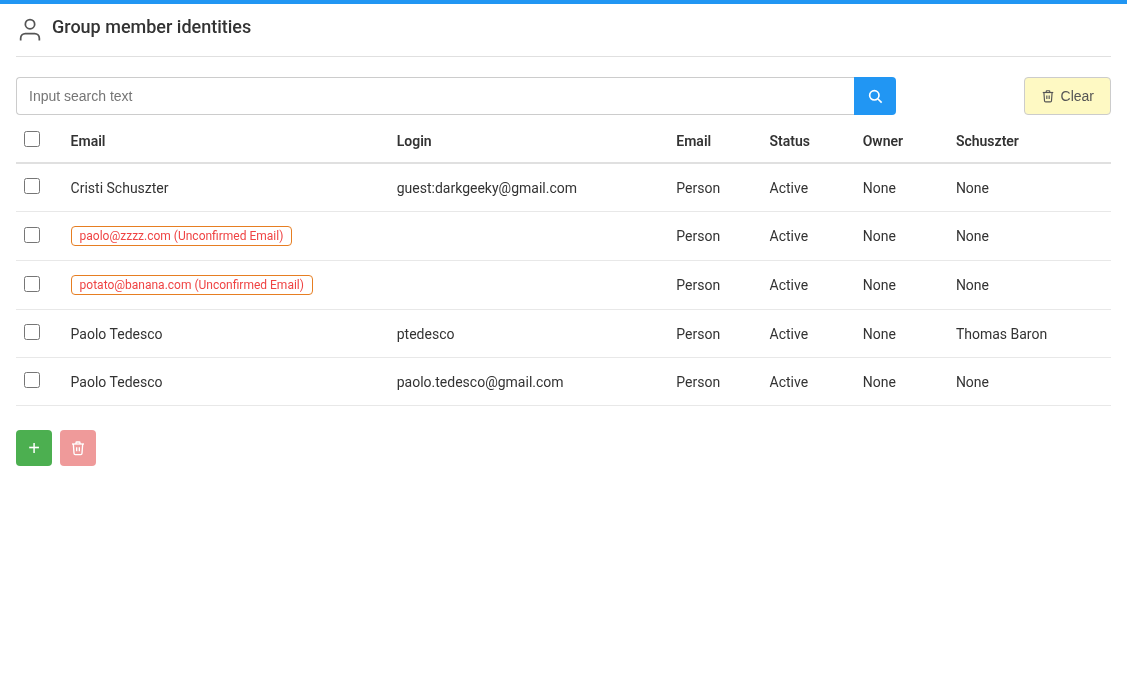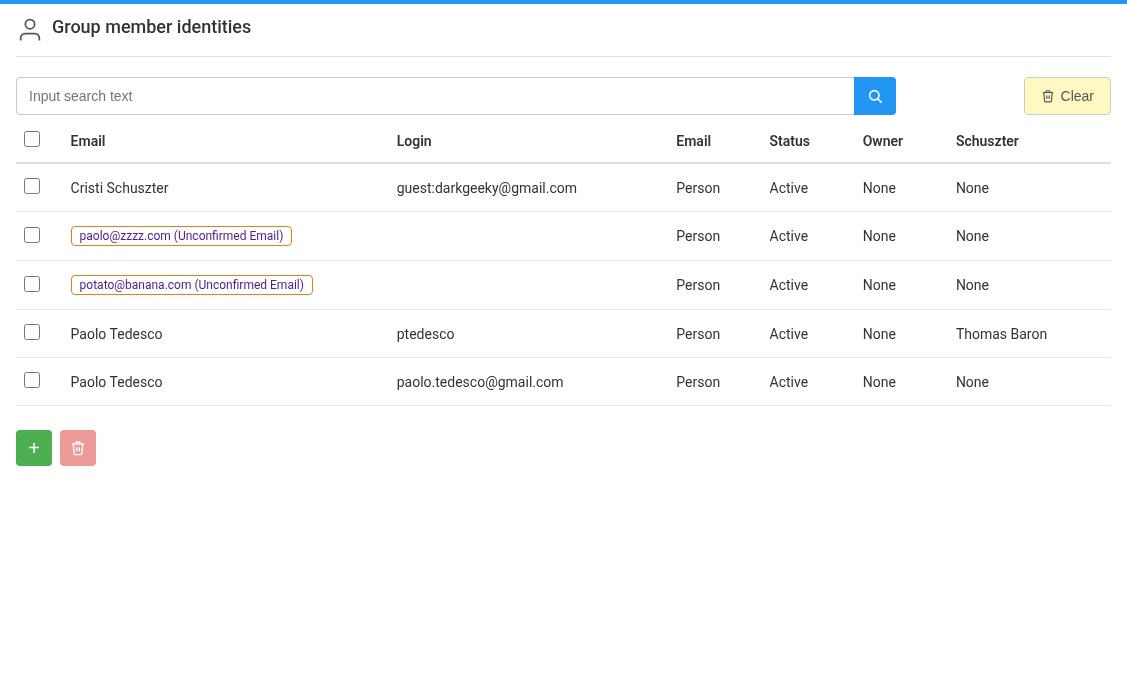--- a/index.html
+++ b/index.html
@@ -116,21 +116,21 @@
     .col-owner { width: 80px; }
     .col-supervisor { width: 140px; }
     input[type="checkbox"] {
       width: 16px;
       height: 16px;
       cursor: pointer;
     }
     .unconfirmed-badge {
       display: inline-block;
       border: 1px solid #e67e22;
-      color: #4c1d95;
+      color: #ef4444;
       border-radius: 4px;
       padding: 2px 8px;
       font-size: 12px;
       white-space: nowrap;
     }
     .action-bar {
       display: flex;
       gap: 8px;
       margin-top: 24px;
     }

